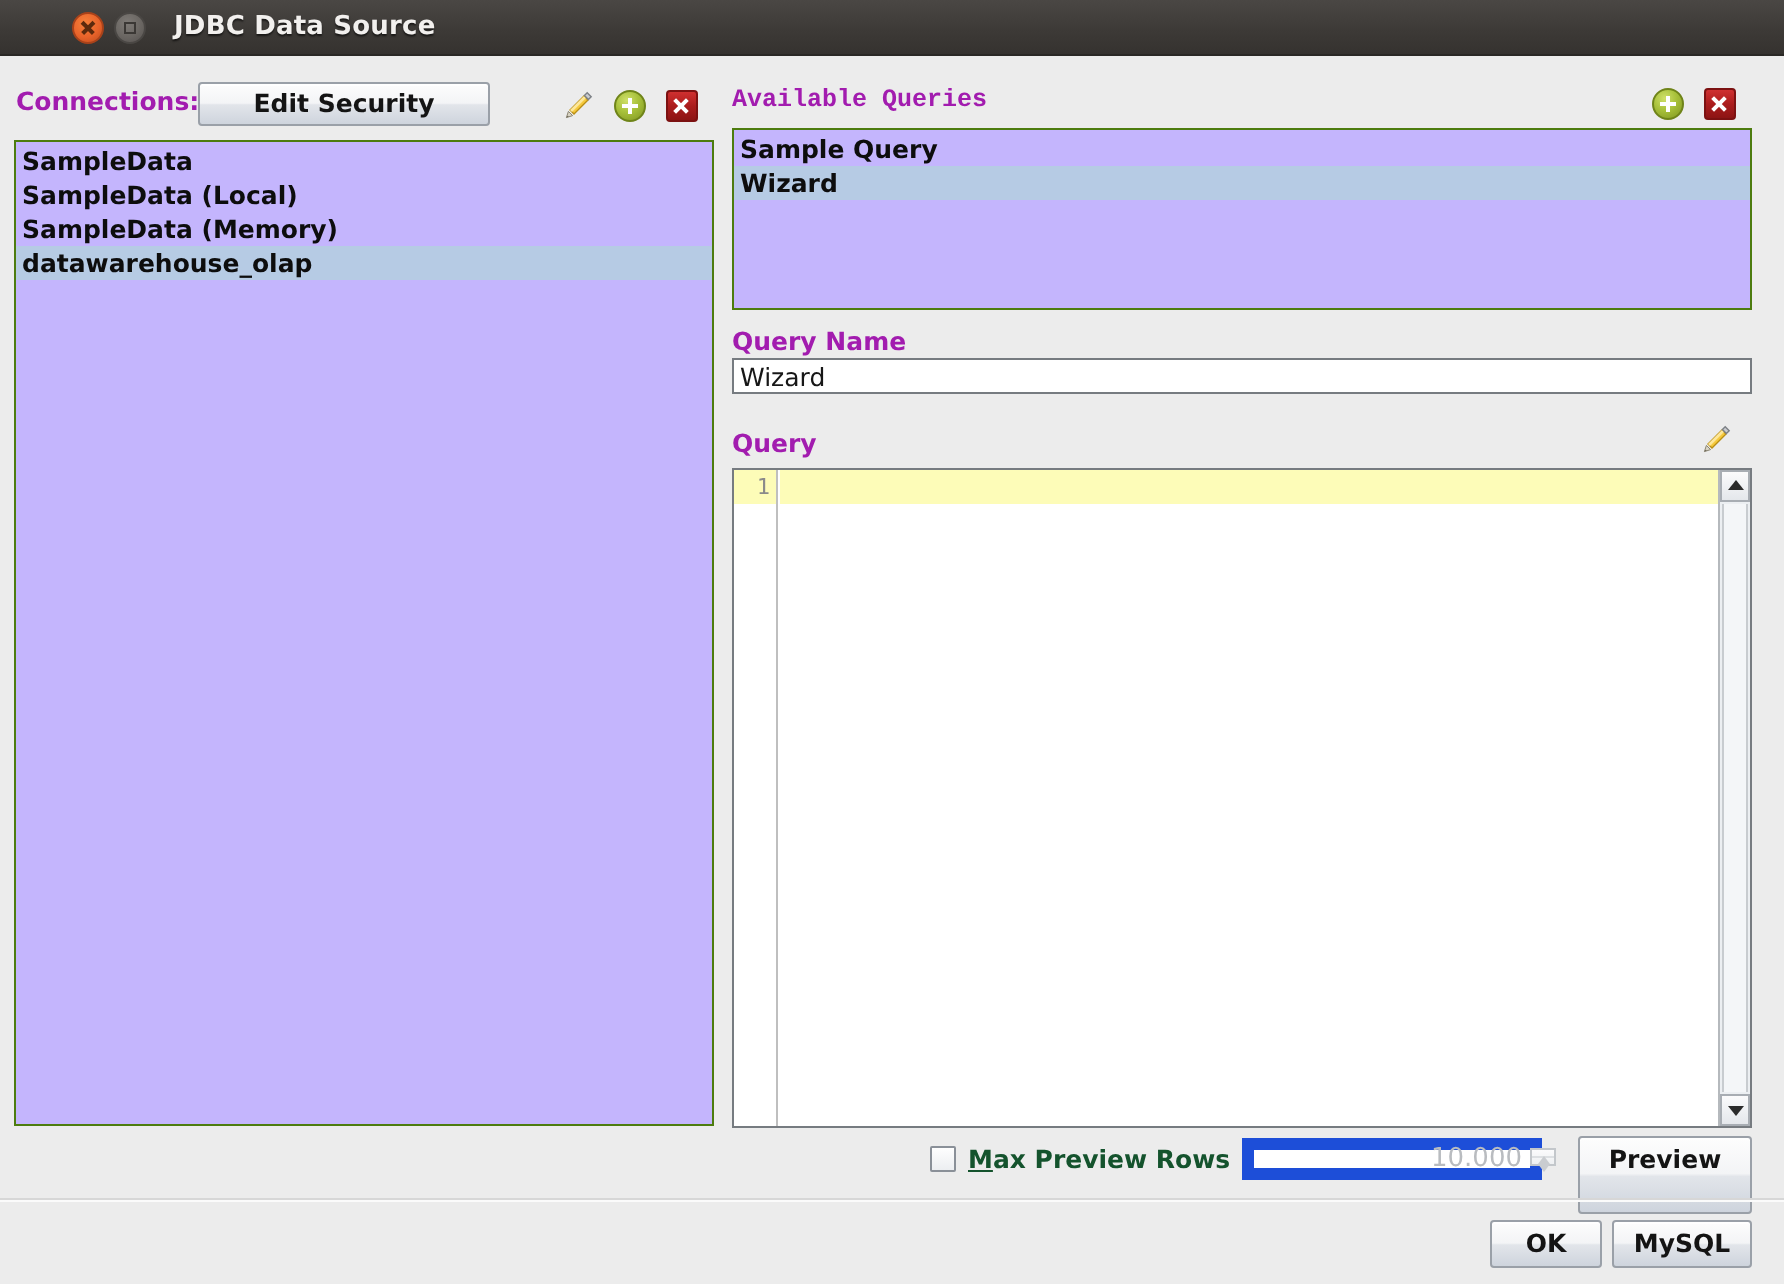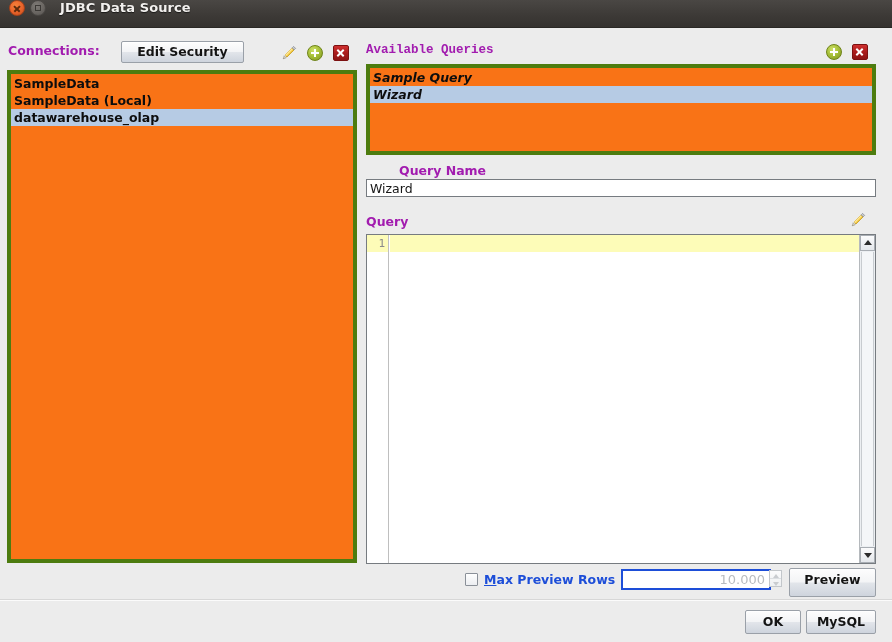--- a/index.html
+++ b/index.html
@@ -21,22 +21,23 @@
   }
 
   
   .titlebar {
     position: absolute;
     left: 0; top: 0;
     width: 892px; height: 28px;
     background: linear-gradient(to bottom, #4a4744 0%, #3d3a37 55%, #35322f 100%);
     border-bottom: 1px solid #2a2825;
     display: flex;
-    align-items: flex-start;
-    box-sizing: border-box;
+    align-items: center;
+    box-sizing: border-box;
+    padding-left: 27px;
   }
   .tb-btn {
     width: 16px; height: 16px;
     border-radius: 50%;
     margin-left: 9px;
     position: relative;
     flex: none;
     box-sizing: border-box;
   }
   .tb-close {
@@ -88,22 +89,22 @@
     font-family: "DejaVu Sans", sans-serif;
     font-size: 12.5px;
     font-weight: bold;
     color: #141414;
     text-align: center;
     box-sizing: border-box;
     cursor: default;
     box-shadow: inset 0 1px 0 #ffffff;
   }
   .listbox {
-    background: #f97316;
-    border: 4px solid #4d7c0f;
+    background: #c4b5fd;
+    border: 1px solid #4d7c0f;
     box-sizing: border-box;
     overflow: hidden;
   }
   .list-item {
     font-size: 12.5px;
     font-weight: bold;
     color: #0d0d0d;
     padding: 0 2px 0 3px;
     height: 17px;
     line-height: 17px;
@@ -233,27 +234,27 @@
   .checkbox {
     width: 13px; height: 13px;
     background: linear-gradient(to bottom, #fefefe, #eceef1);
     border: 1px solid #8a9098;
     box-sizing: border-box;
     border-radius: 1px;
   }
   .cb-label {
     font-size: 12.5px;
     font-weight: bold;
-    color: #1d4ed8;
+    color: #14532d;
     white-space: nowrap;
   }
   .cb-label u { text-decoration: underline; }
   .spinner {
     background: #ffffff;
-    border: 2px solid #1d4ed8;
+    border: 6px solid #1d4ed8;
     box-sizing: border-box;
     display: flex;
     align-items: center;
     justify-content: flex-end;
     font-size: 13px;
     color: #b9bcc0;
     padding-right: 4px;
     position: relative;
   }
   .spin-btns {
@@ -295,55 +296,56 @@
 <div id="app">
 
   <div class="titlebar">
     <div class="tb-btn tb-close"></div>
     <div class="tb-btn tb-max"></div>
     <div class="tb-title">JDBC Data Source</div>
   </div>
 
   <div style="position:absolute; left:8px; top:43px;" class="label-bold">Connections:</div>
 
-  <div class="btn" style="position:absolute; left:121px; top:41px; width:123px; height:22px; line-height:20px;">Edit Security</div>
+  <div class="btn" style="position:absolute; left:99px; top:41px; width:146px; height:22px; line-height:20px;">Edit Security</div>
 
   <div class="icon" style="left:281px; top:45px;">
     <svg class="pencil" viewBox="0 0 16 16" aria-hidden="true">
       <polygon points="2.2,13.8 3.2,10.7 5.3,12.8" fill="#d9d4c4" stroke="#8a8471" stroke-width="0.5"></polygon>
       <polygon points="2.2,13.8 3.0,12.9 3.3,13.3" fill="#4a4436"></polygon>
       <polygon points="4.0,10.0 11.0,3.0 13.0,5.0 6.0,12.0" fill="#f5c93c" stroke="#b98f16" stroke-width="0.7"></polygon>
       <polygon points="4.0,10.0 11.0,3.0 12.0,4.0 5.0,11.0" fill="#fde79a"></polygon>
       <polygon points="11.2,2.8 12.6,1.4 14.6,3.4 13.2,4.8" fill="#c9ccd1" stroke="#7d8186" stroke-width="0.7"></polygon>
     </svg>
   </div>
   <div class="icon ico-plus" style="left:307px; top:45px;"></div>
   <div class="icon ico-del" style="left:333px; top:45px;"></div>
 
   <div class="listbox" style="position:absolute; left:7px; top:70px; width:350px; height:493px;">
     <div style="padding-top:1px;">
       <div class="list-item">SampleData</div>
       <div class="list-item">SampleData (Local)</div>
+      <div class="list-item">SampleData (Memory)</div>
       <div class="list-item selected">datawarehouse_olap</div>
     </div>
   </div>
 
   <div style="position:absolute; left:366px; top:43px;font-family:Liberation Mono, monospace;" class="label-bold">Available Queries</div>
 
   <div class="icon ico-plus" style="left:826px; top:44px;"></div>
   <div class="icon ico-del" style="left:852px; top:44px;"></div>
 
   <div class="listbox" style="position:absolute; left:366px; top:64px; width:510px; height:91px;">
-    <div style="padding-top:1px;font-style:italic;">
+    <div style="padding-top:1px;">
       <div class="list-item">Sample Query</div>
       <div class="list-item selected">Wizard</div>
     </div>
   </div>
 
-  <div style="position:absolute; left:366px; top:163px;margin-left:33px;" class="label-bold">Query Name</div>
+  <div style="position:absolute; left:366px; top:163px;" class="label-bold">Query Name</div>
   <div class="textfield" style="position:absolute; left:366px; top:179px; width:510px; height:18px;">Wizard</div>
 
   <div style="position:absolute; left:366px; top:214px;text-align:right;" class="label-bold">Query</div>
   <div class="icon" style="left:850px; top:212px;">
     <svg class="pencil" viewBox="0 0 16 16" aria-hidden="true">
       <polygon points="2.2,13.8 3.2,10.7 5.3,12.8" fill="#d9d4c4" stroke="#8a8471" stroke-width="0.5"></polygon>
       <polygon points="2.2,13.8 3.0,12.9 3.3,13.3" fill="#4a4436"></polygon>
       <polygon points="4.0,10.0 11.0,3.0 13.0,5.0 6.0,12.0" fill="#f5c93c" stroke="#b98f16" stroke-width="0.7"></polygon>
       <polygon points="4.0,10.0 11.0,3.0 12.0,4.0 5.0,11.0" fill="#fde79a"></polygon>
       <polygon points="11.2,2.8 12.6,1.4 14.6,3.4 13.2,4.8" fill="#c9ccd1" stroke="#7d8186" stroke-width="0.7"></polygon>
@@ -372,20 +374,20 @@
   </div>
 
   <div class="spinner" style="position:absolute; left:621px; top:569px; width:150px; height:21px;">
     <span>10.000</span>
     <div class="spin-btns">
       <div class="half top"></div>
       <div class="half bottom"></div>
     </div>
   </div>
 
-  <div class="btn" style="position:absolute; left:789px; top:568px; width:87px; height:29px; line-height:21px;">Preview</div>
+  <div class="btn" style="position:absolute; left:789px; top:568px; width:87px; height:39px; line-height:21px;">Preview</div>
 
   <div class="separator" style="top:599px;"></div>
 
   <div class="btn" style="position:absolute; left:745px; top:610px; width:56px; height:24px; line-height:22px;">OK</div>
   <div class="btn" style="position:absolute; left:806px; top:610px; width:70px; height:24px; line-height:22px;">MySQL</div>
 
 </div>
 
 </body></html>

